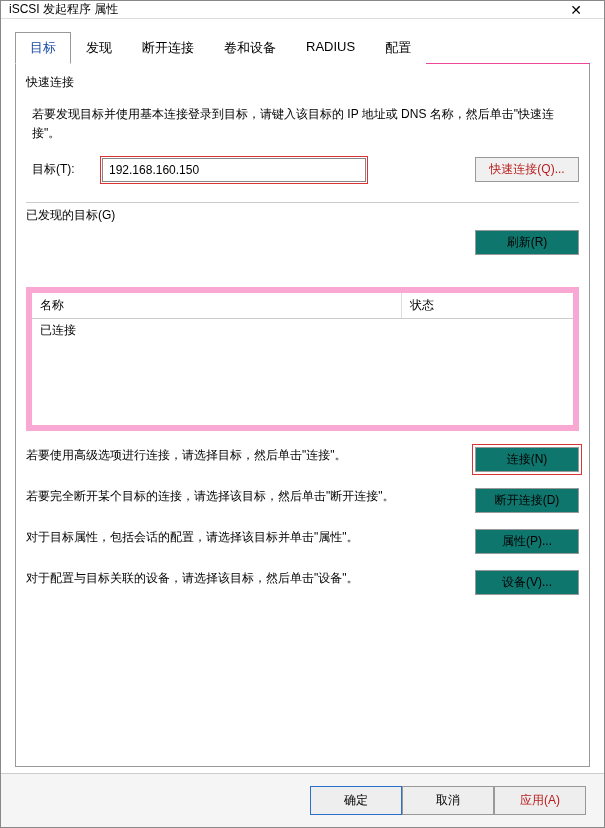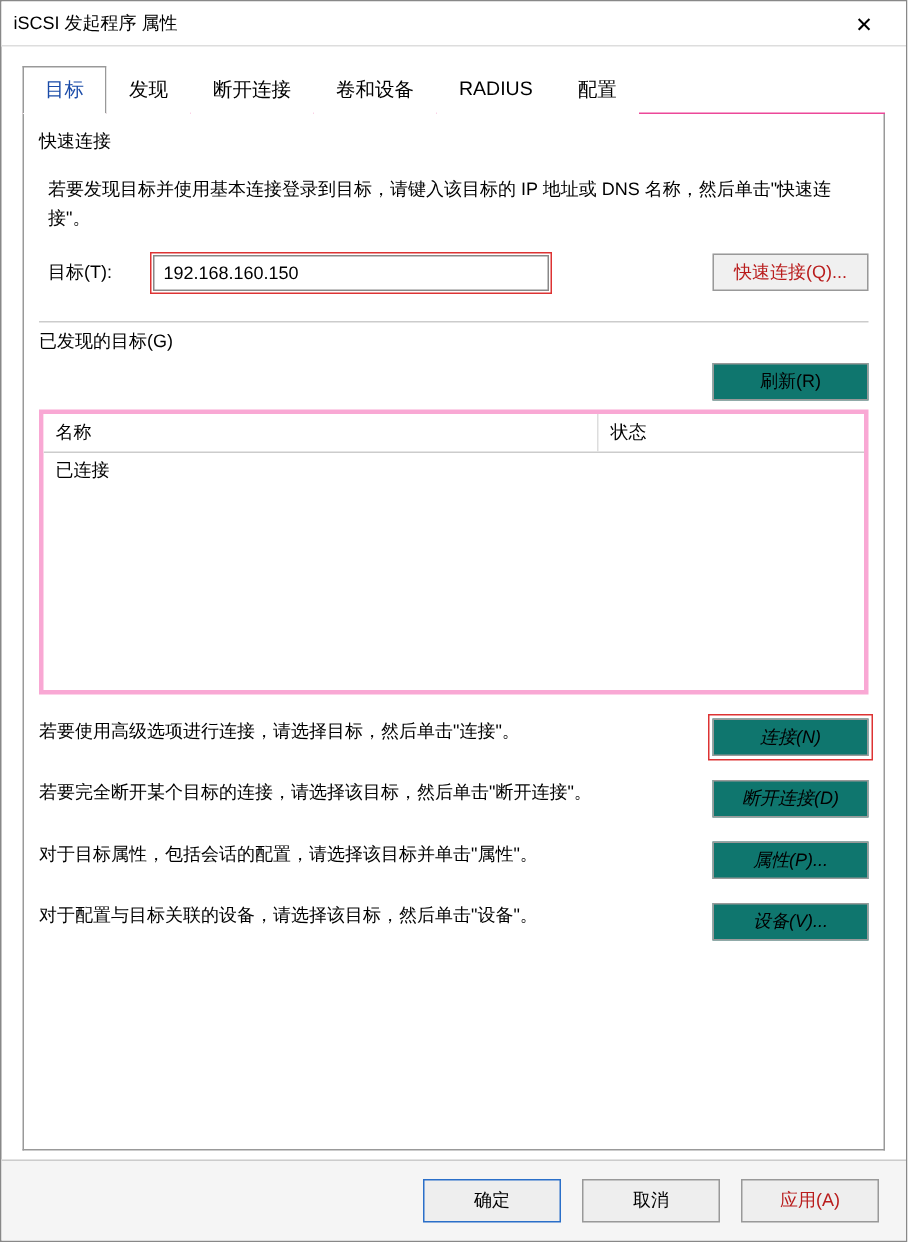--- a/index.html
+++ b/index.html
@@ -13,21 +13,21 @@
     }
     .window {
       width: 605px;
       height: 828px;
       border: 1px solid #888;
       background: #fff;
       display: flex;
       flex-direction: column;
     }
     .titlebar {
-      height: 30px;
+      height: 18px;
       display: flex;
       align-items: center;
       padding: 0 8px;
       border-bottom: 1px solid #ddd;
       background: #fff;
     }
     .titlebar-title { flex: 1; font-size: 12px; }
     .close-btn {
       width: 40px;
       height: 28px;
@@ -109,23 +109,24 @@
     }
     .btn:disabled {
       color: #b91c1c;
       background: #f0f0f0;
       cursor: default;
     }
     .quick-btn { margin-left: auto; width: 104px; }
     .discovered-label { margin: 0 0 6px 0; }
     .refresh-row { display: flex; justify-content: flex-end; margin-bottom: 6px; }
     .list-box {
-      border: 3px solid #f9a8d4;
-      height: 190px;
+      border: 6px solid #f9a8d4;
+      height: 144px;
       overflow: hidden;
+      margin-top: 26px;
     }
     .list-header {
       display: flex;
       border-bottom: 1px solid #ccc;
       background: #fff;
     }
     .list-header-col {
       padding: 4px 8px;
       font-size: 12px;
     }
@@ -142,31 +143,30 @@
       display: flex;
       align-items: flex-start;
       margin-top: 14px;
       gap: 12px;
     }
     .help-text {
       flex: 1;
       font-size: 12px;
       line-height: 1.7;
     }
-    .help-row .btn { margin-top: 2px; font-style: italic; }
+    .help-row .btn { margin-top: 2px; }
     .connect-btn {
       outline: 1px solid #d33;
       outline-offset: 2px;
     }
     .footer {
       height: 54px;
       display: flex;
       align-items: center;
       justify-content: flex-end;
-      gap: 14px;
       padding: 0 18px;
       border-top: 1px solid #ccc;
       background: #f5f5f5;
     }
     .footer .btn { width: 92px; padding: 5px 0; background: #eee; }
     .footer .btn.ok { border: 1px solid #2a6fc9; }
     hr.sep { border: none; border-top: 1px solid #ccc; margin: 6px 0 4px 0; }
   </style>
 </head>
 <body>

